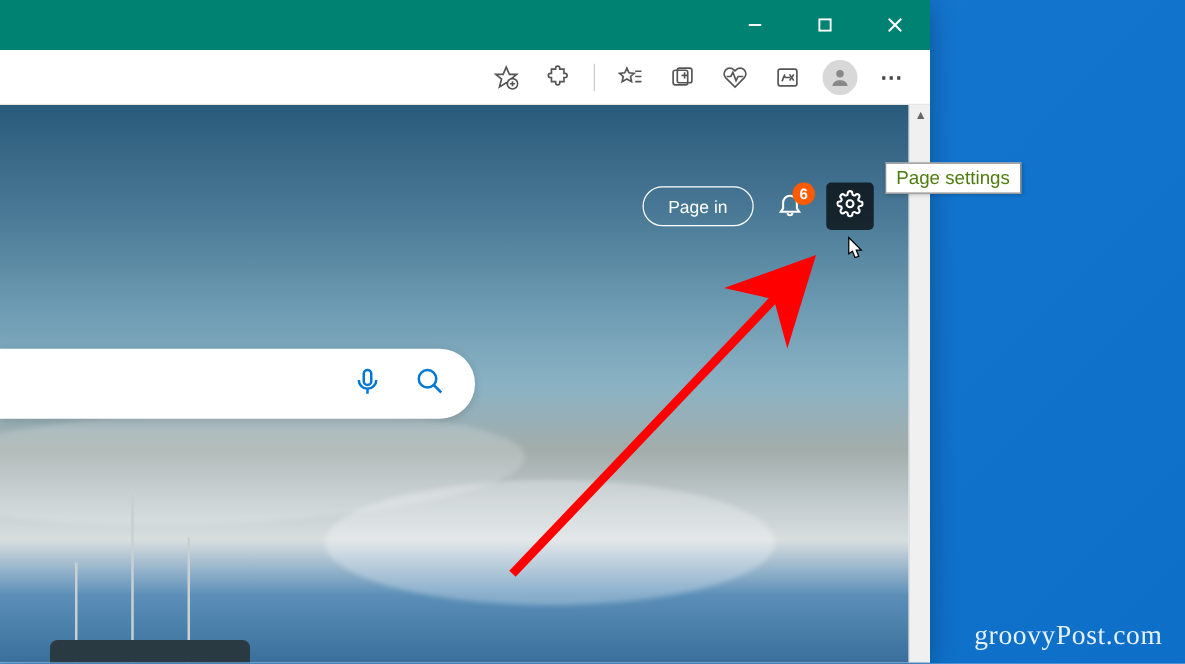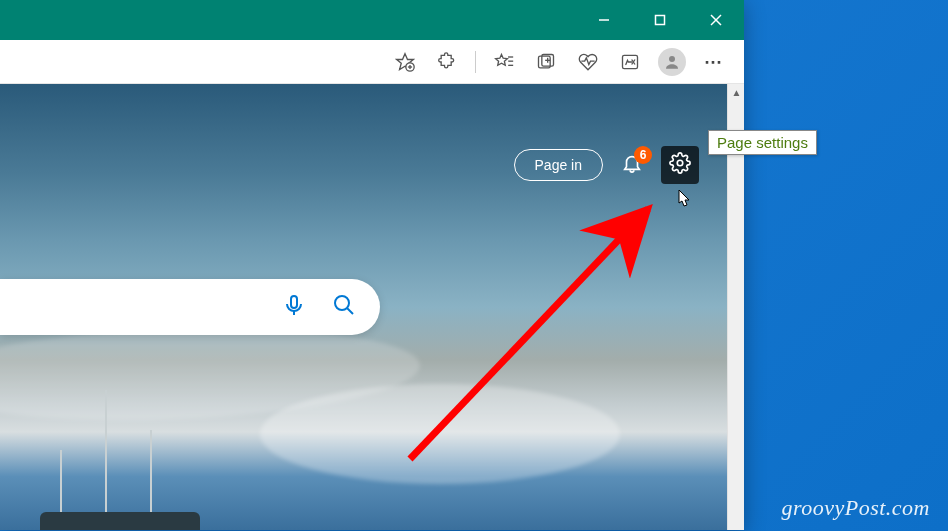--- a/index.html
+++ b/index.html
@@ -249,21 +249,20 @@
     left: 380px;
     top: 115px;
     z-index: 40;
     pointer-events: none;
   }
   .watermark {
     position: absolute;
     right: 18px;
     bottom: 10px;
     color: rgba(255,255,255,0.9);
-    font-style: italic;
     font-size: 22px;
     font-family: Georgia, serif;
     letter-spacing: 0.5px;
   }
 </style>
 </head>
 <body>
 
 <div class="window">
 

